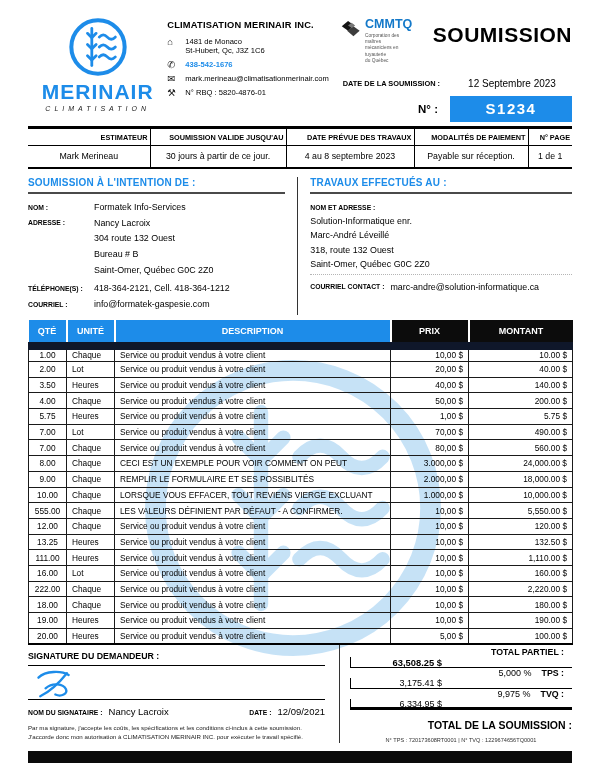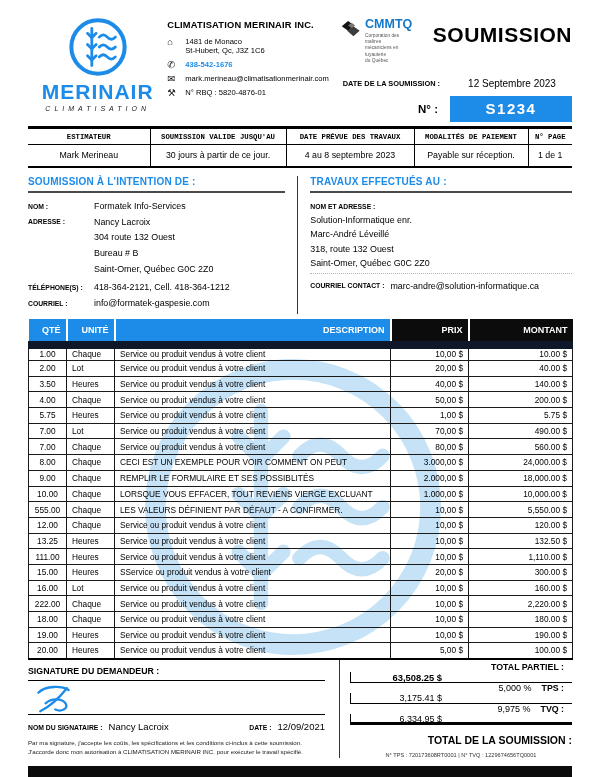--- a/index.html
+++ b/index.html
@@ -29,42 +29,42 @@
   .date-label{font-size:7.4px; font-weight:bold;}
   .date-value{font-size:10px; width:120px; text-align:center;}
   .num-row{display:flex; justify-content:flex-end; align-items:center; gap:12px; margin-top:7px;}
   .num-label{font-weight:bold; font-size:11.5px;}
   .num-box{background:var(--blue); color:#fff; font-weight:bold; font-size:15px; width:122px;
            text-align:center; padding:4px 0 5px; letter-spacing:1.5px;}
 
   
   .meta{width:100%; border-collapse:collapse; border-top:3px solid #000; border-bottom:2.5px solid #000;
         table-layout:fixed; margin-top:4px;}
-  .meta th{font-size:7.3px; padding:4px 2px 3px; border-right:1.2px solid #000; border-bottom:1.2px solid #000; text-align:center;font-family:Liberation Mono, monospace;}
+  .meta th{font-size:7.3px; padding:4px 2px 3px; border-right:1.2px solid #000; border-bottom:1.2px solid #000; text-align:right;}
   .meta td{font-size:8.8px; padding:5px 2px 6px; text-align:center; border-right:1.2px solid #000;}
   .meta th:last-child,.meta td:last-child{border-right:none;}
 
   
   .parties{display:flex; padding:8px 0 5px; position:relative; z-index:1;}
   .party-left{width:49.5%; padding-right:12px;}
   .party-right{flex:1; border-left:1.5px solid #333; padding-left:12px;}
   .party-head{color:var(--blue); font-weight:bold; font-size:10px; padding-bottom:4px;
               border-bottom:2.5px solid #4a4a4a; margin-bottom:8px; letter-spacing:.2px;}
   .fld{display:flex; font-size:8.9px; margin-bottom:5px; line-height:1.2;}
   .fld-label{width:66px; font-size:6.8px; font-weight:bold; padding-top:1.5px; flex:none;}
   .fld2{display:flex; gap:6px; font-size:8.9px; margin-bottom:5px; line-height:1.2;}
   .fld2-label{font-size:6.8px; font-weight:bold; padding-top:1.5px; flex:none;}
   .addr{font-size:8.9px; margin-bottom:4.5px;}
   .dotted{border-bottom:1.5px dotted #b5b5b5; margin:4px 0 7px;}
 
   
   .items-wrap{position:relative;}
   .watermark{position:absolute; left:105px; top:28px; width:320px; height:320px; z-index:0; opacity:.5;}
   .items{width:100%; border-collapse:collapse; table-layout:fixed; position:relative; z-index:1;}
-  .items thead th{color:#fff; font-size:9px; padding:6px 5px; text-align:right; border-right:2.5px solid #fff; border-bottom:2.5px solid #fff;}
+  .items thead th{color:#fff; font-size:9px; padding:6px 5px; text-align:center; border-right:2.5px solid #fff; border-bottom:2.5px solid #fff;}
   .items thead th:last-child{border-right:none;}
   th.h-blue{background:var(--blue);}
   th.h-black{background:#0c0c0c; text-align:right;}
   th.h-qty{text-align:center;}
   .items td{border:1.1px solid #1a1a1a; font-size:8.3px; padding:0 5px; height:15.7px;
             vertical-align:middle; overflow:hidden; white-space:nowrap; background:transparent;}
   .items tbody tr:first-child td{border-top:8px solid #0f172a;}
   .items tbody tr:last-child td{border-bottom:2.5px solid #000;}
   td.c-qty{text-align:center;}
   td.c-price,td.c-amt{text-align:right;}
@@ -372,27 +372,20 @@
             <td class="c-amt">132.50 $</td>
           </tr>
           <tr>
             <td class="c-qty">111.00</td>
             <td class="c-unit">Heures</td>
             <td class="c-desc">Service ou produit vendus à votre client</td>
             <td class="c-price">10,00 $</td>
             <td class="c-amt">1,110.00 $</td>
           </tr>
           <tr>
-            <td class="c-qty">15.00</td>
-            <td class="c-unit">Heures</td>
-            <td class="c-desc">SService ou produit vendus à votre client</td>
-            <td class="c-price">20,00 $</td>
-            <td class="c-amt">300.00 $</td>
-          </tr>
-          <tr>
             <td class="c-qty">16.00</td>
             <td class="c-unit">Lot</td>
             <td class="c-desc">Service ou produit vendus à votre client</td>
             <td class="c-price">10,00 $</td>
             <td class="c-amt">160.00 $</td>
           </tr>
           <tr>
             <td class="c-qty">222.00</td>
             <td class="c-unit">Chaque</td>
             <td class="c-desc">Service ou produit vendus à votre client</td>

